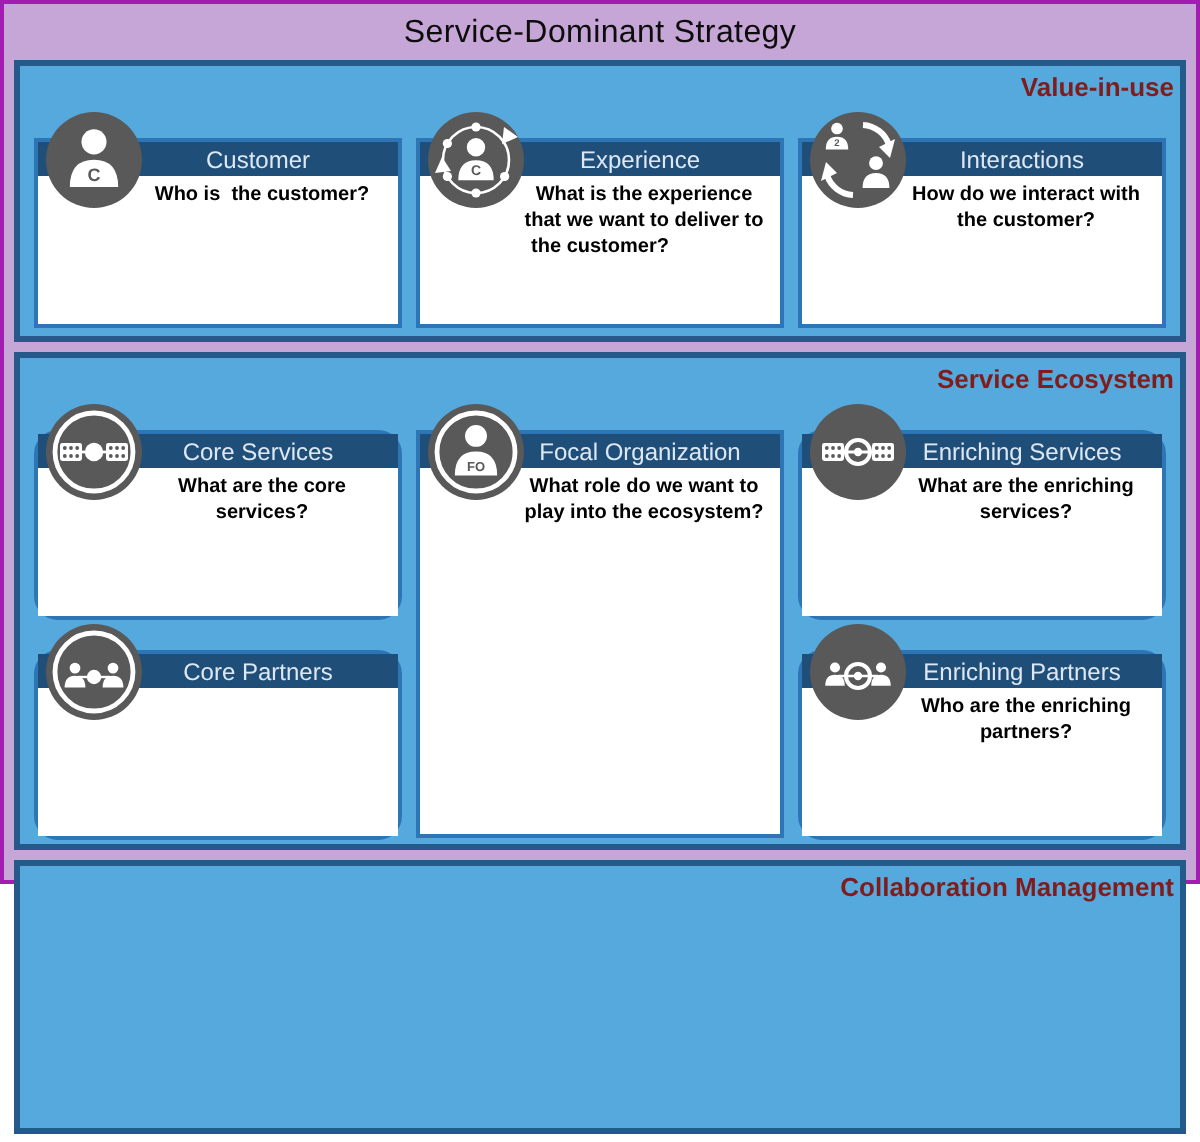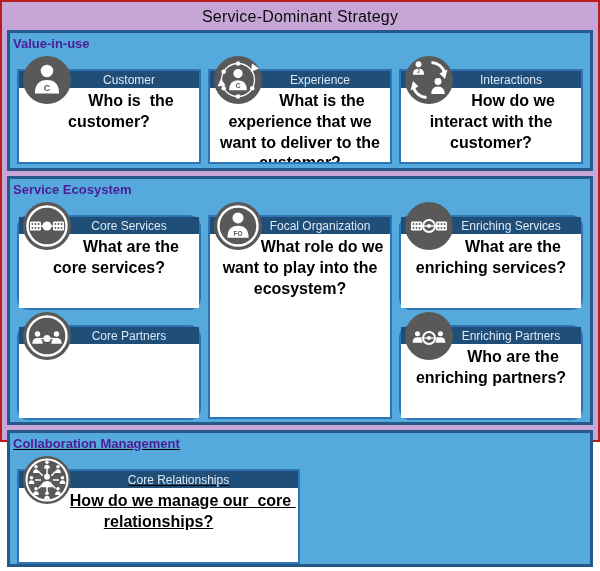--- a/index.html
+++ b/index.html
@@ -1,54 +1,54 @@
 <!DOCTYPE html>
 <html><head>
 <meta charset="utf-8">
 <style>
   html,body{margin:0;padding:0;}
   body{width:600px;height:571px;font-family:"Liberation Sans",sans-serif;}
   .page{
     position:relative;width:600px;height:442px;box-sizing:border-box;
-    background:#C6A6D6;border:2px solid #b91c1c;padding:1px 5px;
+    background:#C6A6D6;border:2px solid #a21caf;padding:1px 5px;
   }
   .title-bar{
     height:27px;display:flex;align-items:center;justify-content:center;
     font-size:16px;color:#0d0d0d;letter-spacing:.2px;
   }
   .section{
     box-sizing:border-box;background:#56A9DC;border:3px solid #25598A;
     margin-bottom:5px;display:flex;flex-direction:column;padding:0 3px;
   }
   .sec-1{height:141px;}
   .sec-2{height:249px;}
-  .sec-3{height:137px;text-decoration:underline;}
+  .sec-3{height:137px;}
   .section-title{
-    text-align:left;font-weight:bold;font-size:13px;color:#4c1d95;
+    text-align:right;font-weight:bold;font-size:13px;color:#7f1d1d;
     padding-top:3px;height:18px;flex:none;
   }
   .cards-row{display:flex;justify-content:space-between;flex:1;padding:0 4px;}
   .card{
     position:relative;box-sizing:border-box;background:#fff;
     border:2px solid #2E75B6;margin-top:15px;display:flex;flex-direction:column;
   }
   .w-std{width:184px;height:95px;}
   .w-wide{width:283px;height:95px;}
   .eco-grid{display:flex;justify-content:space-between;flex:1;padding:0 4px;}
   .eco-col{width:184px;display:flex;flex-direction:column;}
   .eco-card{width:184px;height:95px;border-radius:12px;}
   .eco-tall{width:184px;flex:1;margin-bottom:3px;height:auto;}
   .card-bar{
     height:17px;flex:none;background:#1F4E79;color:#DEE8F4;
     display:flex;align-items:center;justify-content:center;
     font-size:12px;padding-left:44px;padding-right:4px;overflow:hidden;white-space:nowrap;
   }
   .card-body{
     flex:1;background:#fff;padding:3px 6px 3px 6px;text-align:center;
-    font-size:16px;font-weight:bold;color:#000;line-height:1.3;overflow:hidden;
+    font-size:10px;font-weight:bold;color:#000;line-height:1.3;overflow:hidden;
   }
   .card-body p{margin:0;white-space:pre-wrap;}
   .icon-spacer{float:left;width:44px;height:14px;}
   .icon-svg{position:absolute;top:-15px;left:4px;width:48px;height:48px;z-index:3;}
   .defs-holder{position:absolute;width:0;height:0;overflow:hidden;}
 </style>
 </head>
 <body>
 
 <svg class="defs-holder" aria-hidden="true">
@@ -248,30 +248,18 @@
         </div>
       </div>
 
     </div>
   </div>
 
   <div class="section sec-3">
     <div class="section-title">Collaboration Management</div>
     <div class="cards-row">
 
-      <div class="card w-wide">
-        <svg class="icon-svg" viewBox="0 0 48 48">
-          <circle cx="24" cy="24" r="24" fill="#595959"></circle>
-          <circle cx="24" cy="24" r="20.5" fill="none" stroke="#fff" stroke-width="2"></circle>
-          <use href="#d-hub"></use>
-        </svg>
-        <div class="card-bar">Core Relationships</div>
-        <div class="card-body">
-          <div class="icon-spacer"></div>
-          <p>How do we manage our  core relationships?</p>
-        </div>
-      </div>
 
 
     </div>
   </div>
 
 </div>
 
 </body></html>

